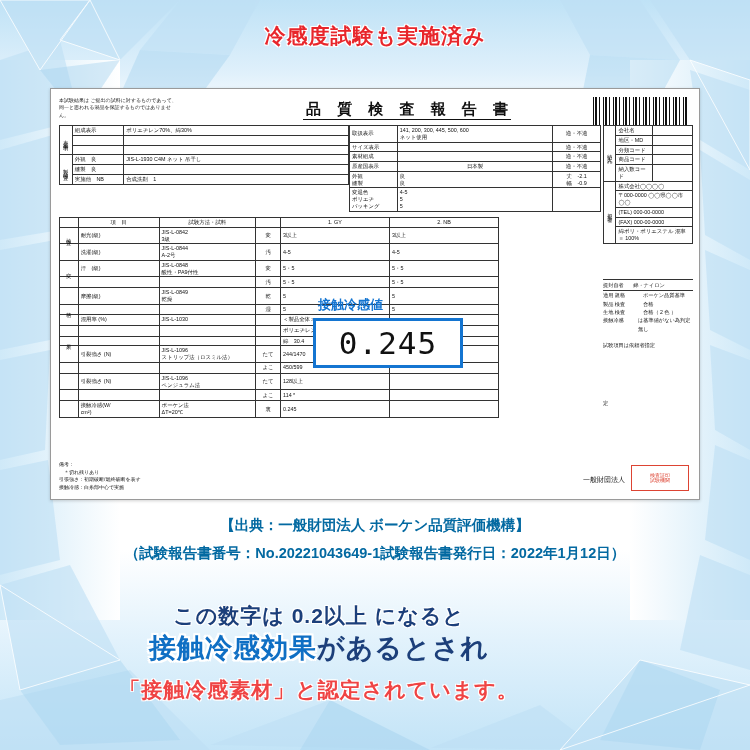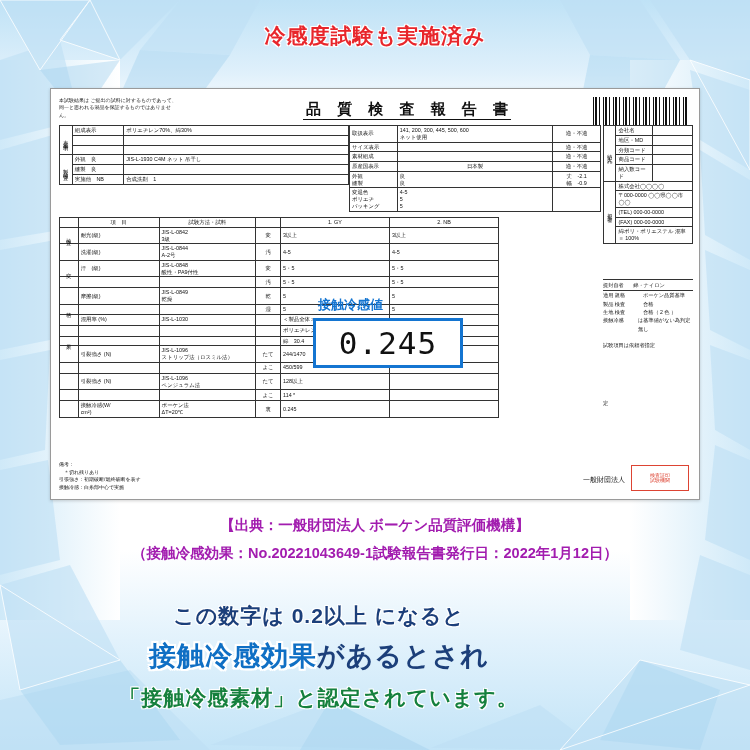--- a/index.html
+++ b/index.html
@@ -74,33 +74,33 @@
   .callout-box {
     position:absolute; left:313px; top:318px; width:150px; height:50px;
     border:3px solid #1475d1; background:#fff; z-index:6;
     display:flex; align-items:center; justify-content:center;
   }
   .callout-box span { font-size:31px; font-family:"DejaVu Sans Mono", monospace; letter-spacing:1px; color:#111; }
 
   
   .source {
     position:absolute; left:0; top:512px; width:750px; text-align:center; z-index:5;
-    font-size:14.5px; font-weight:bold; color:#a21caf; line-height:1.9;
+    font-size:14.5px; font-weight:bold; color:#0369a1; line-height:1.9;
   }
 
   
   .msg { position:absolute; left:0; top:602px; width:638px; text-align:center; z-index:5; }
   .msg .l1 { font-size:21px; font-weight:bold; color:#1c3f7a; letter-spacing:1px;
       text-shadow:1px 1px 0 #fff,-1px 1px 0 #fff,1px -1px 0 #fff,-1px -1px 0 #fff; }
   .msg .l1 .num { color:#1c3f7a; }
-  .msg .l2 { margin-top:8px; font-size:27px; font-weight:bold; color:#1c3f7a; letter-spacing:1px; }
+  .msg .l2 { font-size:27px; font-weight:bold; color:#1c3f7a; letter-spacing:1px; }
   .msg .l2 .hl { color:#0f6fc4;
       text-shadow: 2px 0 0 #fff,-2px 0 0 #fff,0 2px 0 #fff,0 -2px 0 #fff,
                    2px 2px 0 #fff,-2px -2px 0 #fff,2px -2px 0 #fff,-2px 2px 0 #fff; }
-  .msg .l3 { margin-top:10px; font-size:21px; font-weight:bold; color:#15803d; letter-spacing:1px;
+  .msg .l3 { margin-top:10px; font-size:21px; font-weight:bold; color:#ef4444; letter-spacing:1px;
       text-shadow:1px 1px 0 #fff,-1px 1px 0 #fff,1px -1px 0 #fff,-1px -1px 0 #fff; }
 </style>
 </head>
 <body>
 
 <div id="bg">
   <div class="band-top"></div>
   <div class="band-bottom"></div>
   <div class="band-left"></div>
   <div class="band-right"></div>
@@ -435,21 +435,21 @@
 試験機関</div>
 </div>
 
 <div class="callout-label">接触冷感値</div>
 <div class="callout-box">
   <span>0.245</span>
 </div>
 
 <div class="source">
   <div>【出典：一般財団法人 ボーケン品質評価機構】</div>
-  <div>（接触冷感効果：No.20221043649-1試験報告書発行日：2022年1月12日）</div>
+  <div>（試験報告書番号：No.20221043649-1試験報告書発行日：2022年1月12日）</div>
 </div>
 
 <div class="msg">
   <div class="l1">
     <span>この数字は </span><span class="num">0.2以上</span><span> になると</span>
   </div>
   <div class="l2">
     <span class="hl">接触冷感効果</span><span>があるとされ</span>
   </div>
   <div class="l3">「接触冷感素材」と認定されています。</div>

